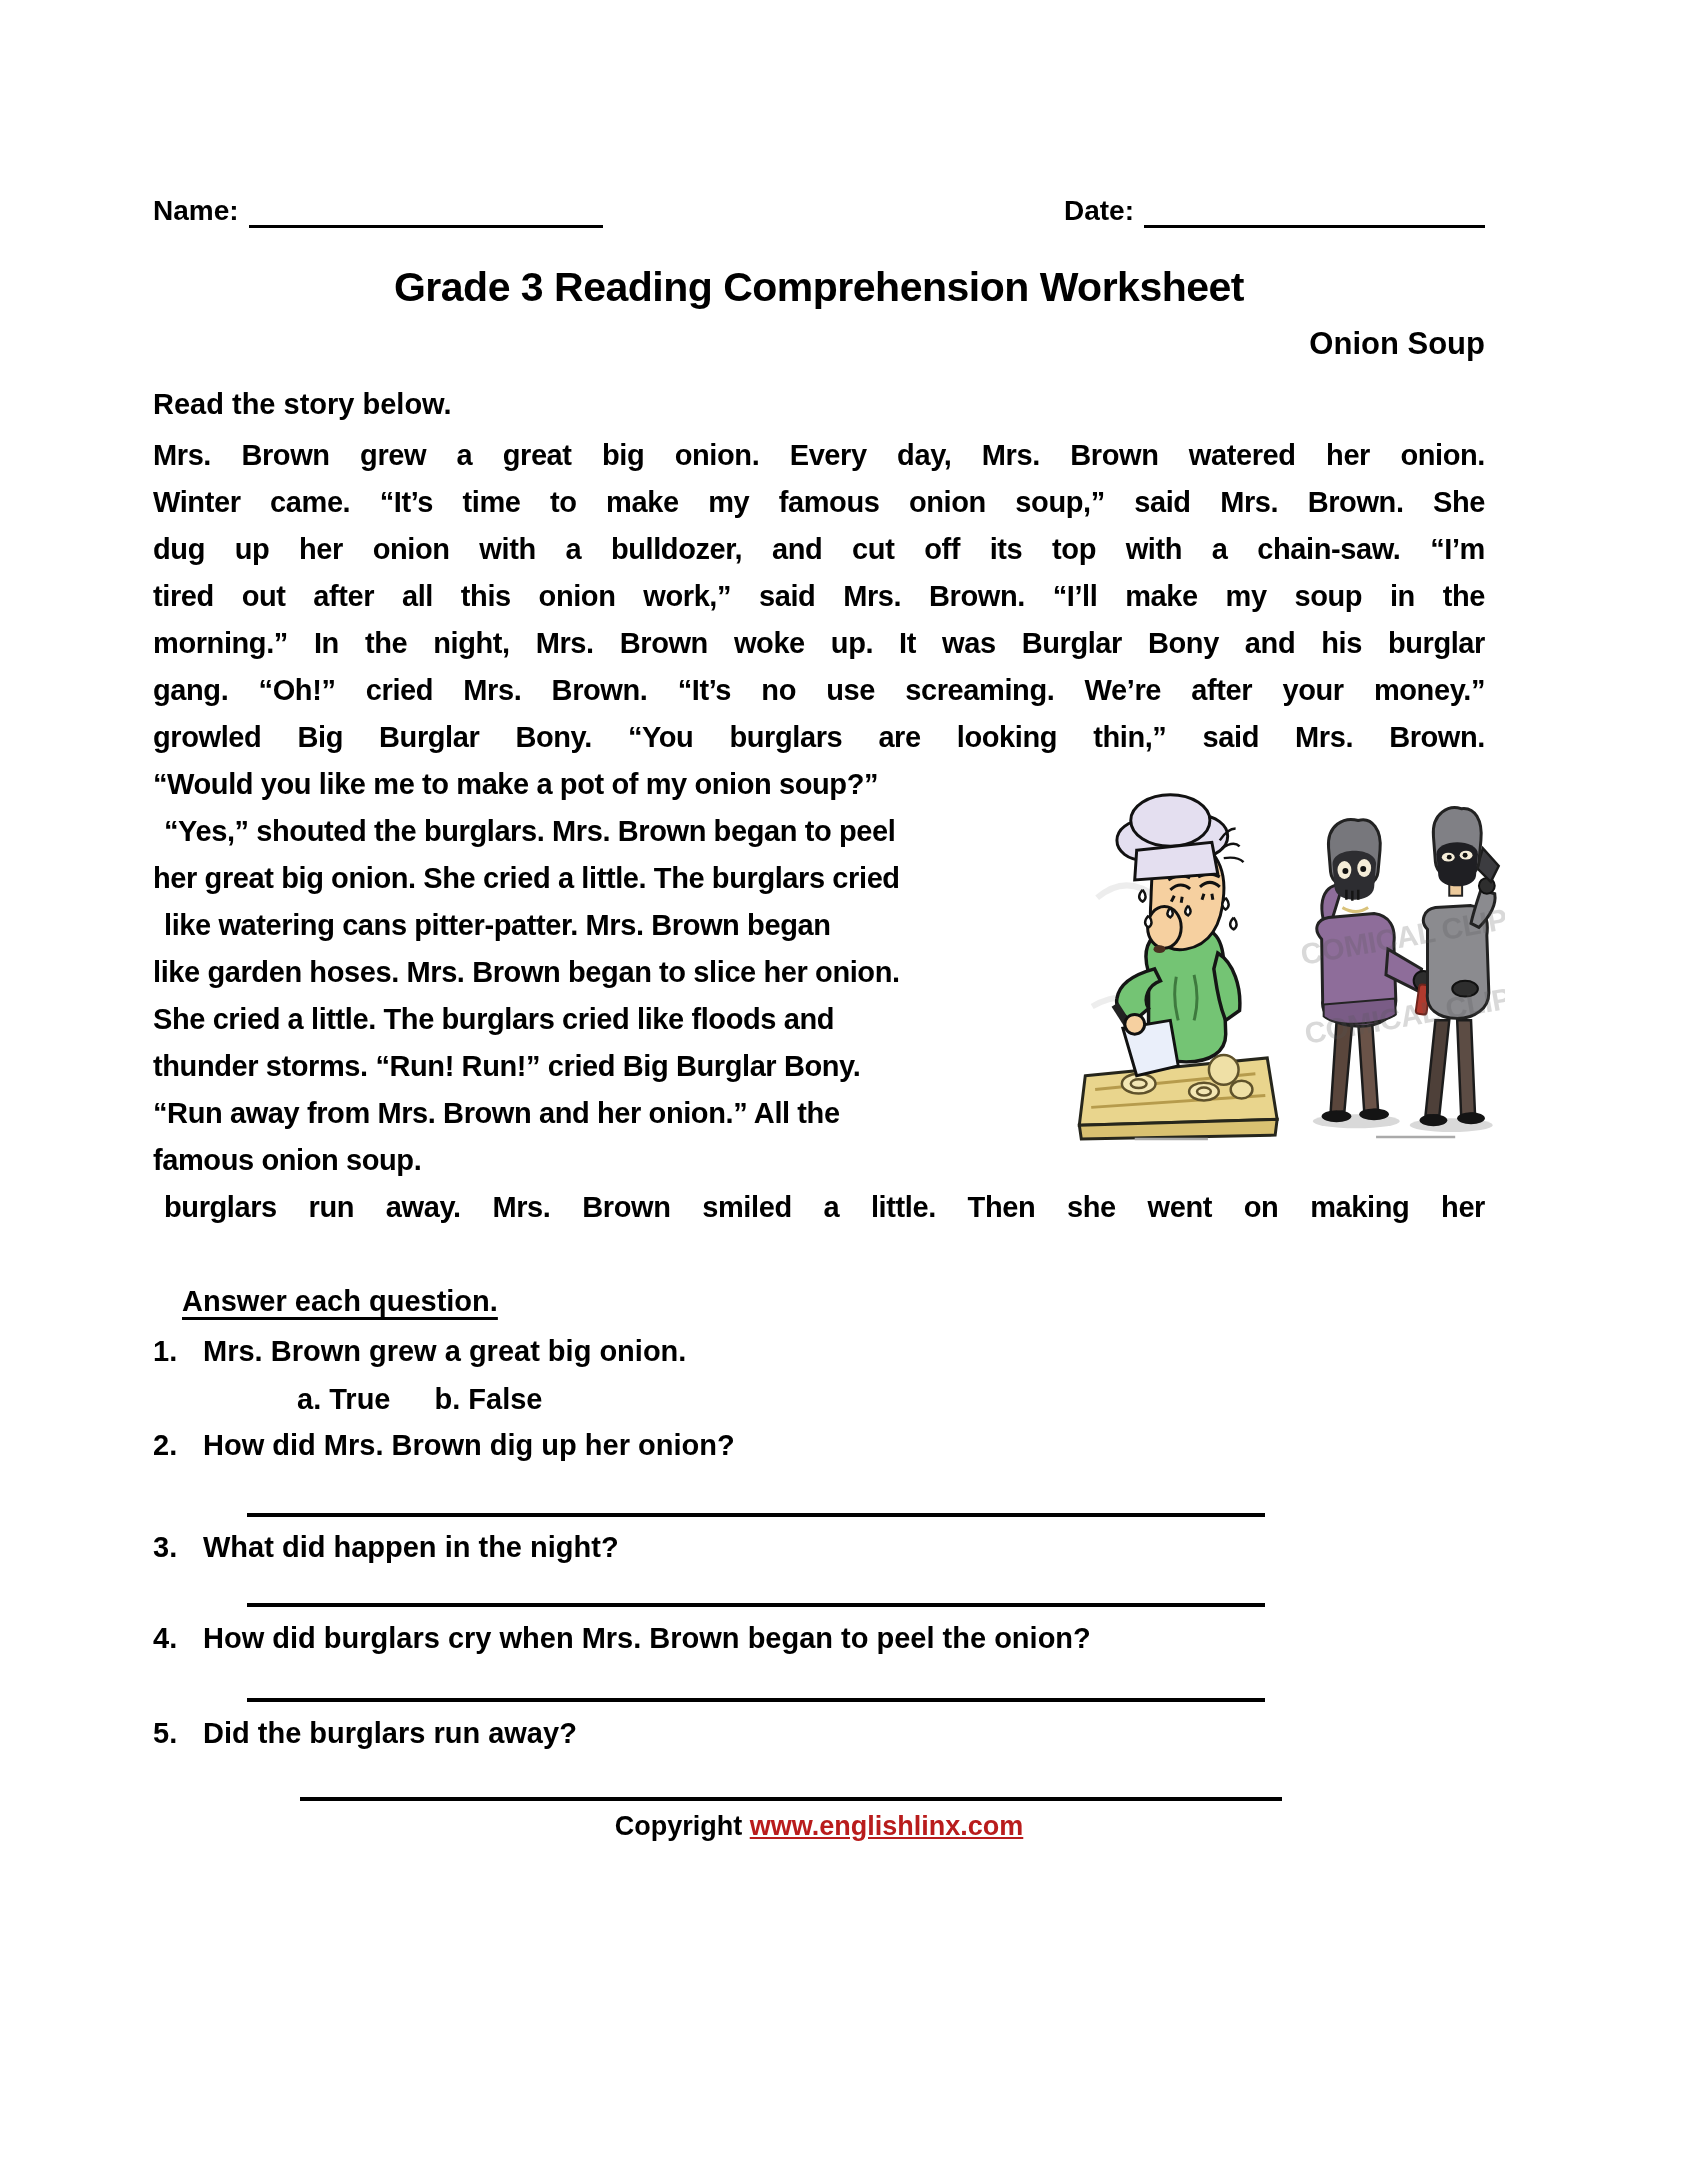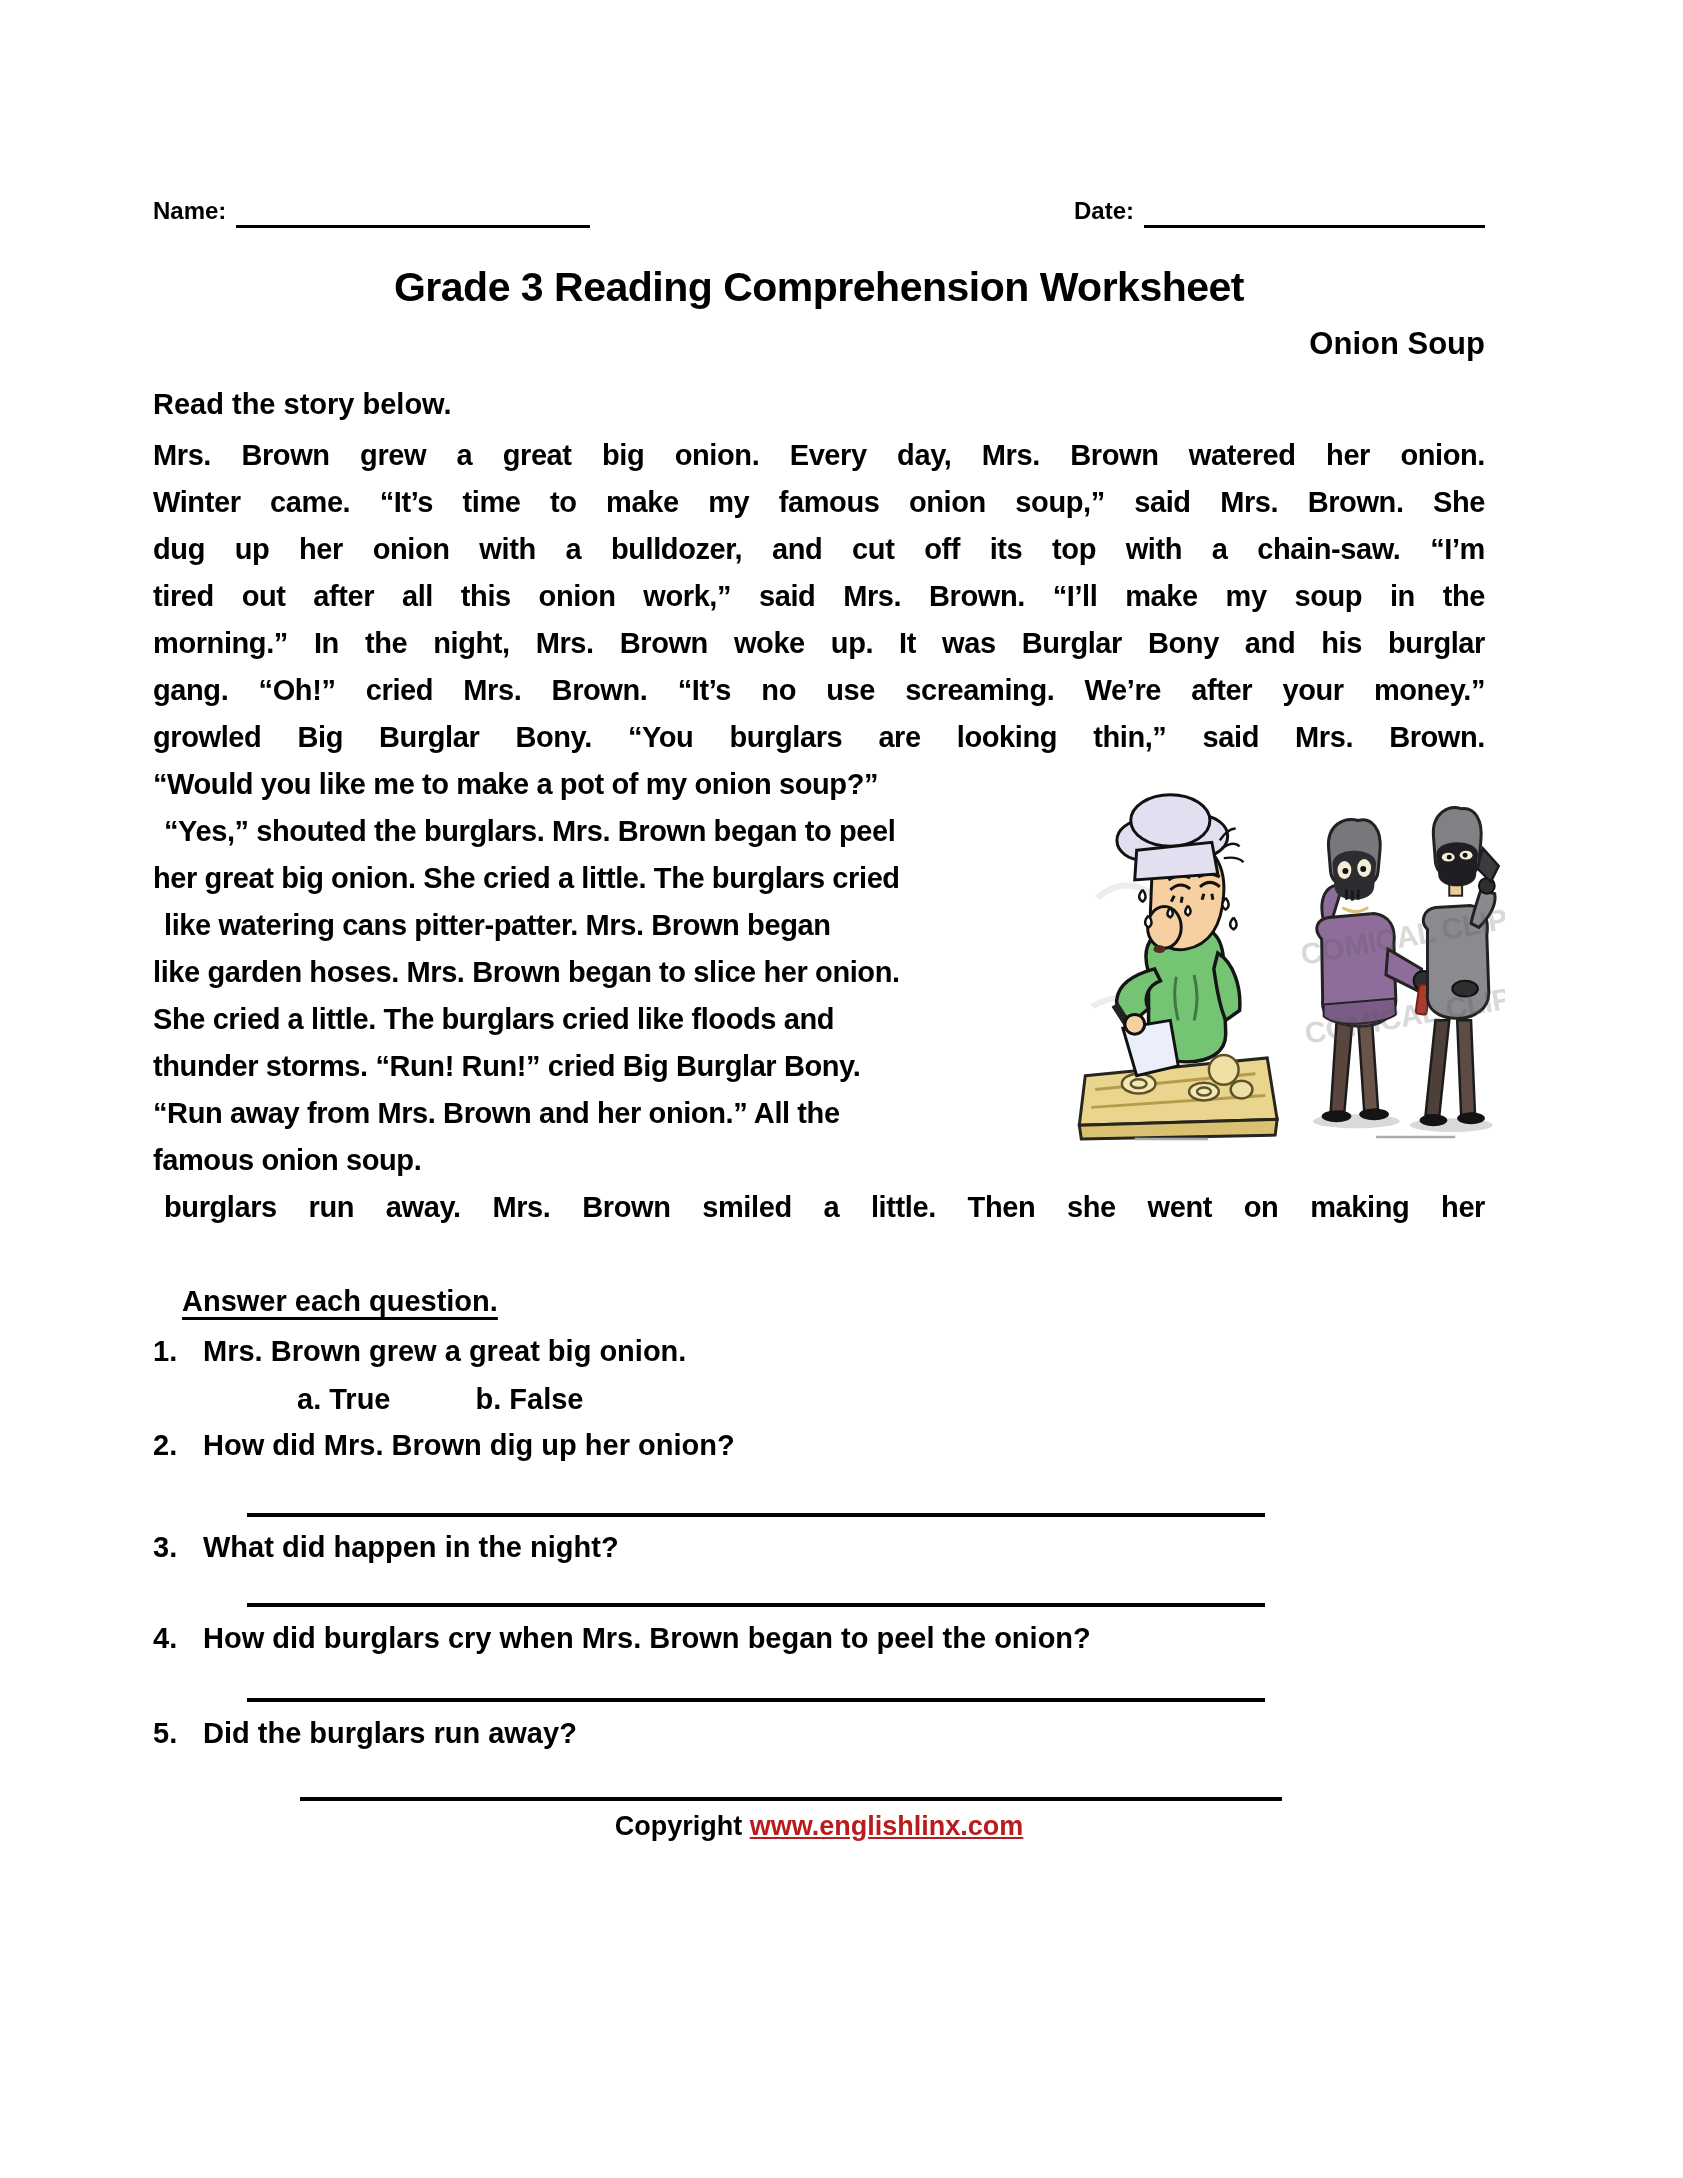--- a/index.html
+++ b/index.html
@@ -11,21 +11,21 @@
     font-weight:bold;
     color:#000;
     overflow:hidden;
   }
   .content { padding:0 198px 0 153px; }
 
   
   .name-date-row {
     margin-top:194px;
     display:flex; justify-content:space-between; align-items:flex-end;
-    font-size:24px; line-height:34px;
+    font-size:28px; line-height:34px;
   }
   .field { display:flex; align-items:flex-end; }
   .field-label { white-space:nowrap; }
   .blank-rule { display:inline-block; border-bottom:3px solid #000; height:30px; margin-left:10px; }
   .name-rule { width:354px; }
   .date-rule { width:341px; }
 
   .title { margin-top:36px; text-align:center; font-size:41px; line-height:46px; letter-spacing:-0.5px; }
   .subtitle { margin-top:16px; text-align:right; font-size:31px; line-height:36px; }
   .read-instr { margin-top:22px; font-size:29px; line-height:40px; }
@@ -41,21 +41,21 @@
     position:absolute; top:347px; right:-20px;
     width:428px; height:364px;
   }
 
   
   .answer-head-wrap { margin-top:50px; font-size:29px; line-height:40px; }
   .answer-head { text-decoration:underline; text-decoration-thickness:3px; text-underline-offset:6px;margin-left:29px; }
   .question { display:flex; font-size:29px; line-height:40px; margin-top:10px; }
   .qnum { width:50px; flex:0 0 auto; }
   .options { display:flex; margin-top:8px; margin-left:144px; font-size:29px; line-height:40px; }
-  .opt-b { margin-left:85px; }
+  .opt-b { margin-left:44px; }
   .answer-line { height:0; border-bottom:4px solid #000; width:1018px; margin-left:94px; }
   .al-1 { margin-top:48px; }
   .al-2 { margin-top:36px; }
   .al-3 { margin-top:40px; }
   .al-4 { margin-top:44px; margin-left:147px; width:982px; }
   .q2 { margin-top:6px; }
   .q3 { margin-top:10px; }
   .q4 { margin-top:11px; }
   .q5 { margin-top:11px; }
 

